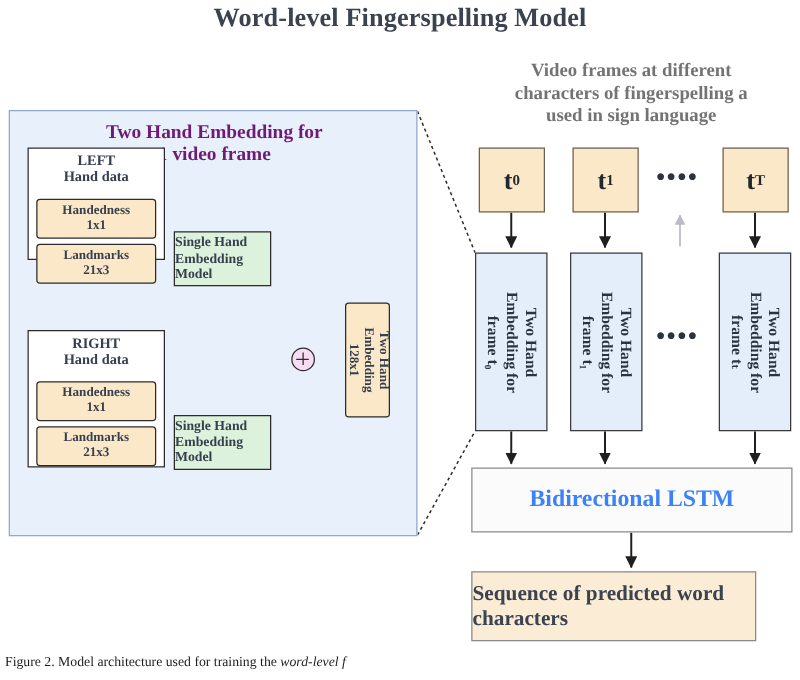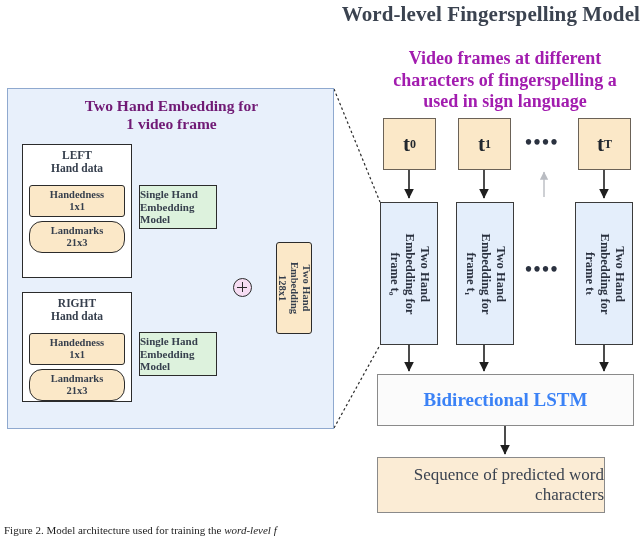--- a/index.html
+++ b/index.html
@@ -14,21 +14,21 @@
     overflow: hidden;
     font-family: "Liberation Serif", "DejaVu Serif", serif;
     color: #363f4d;
   }
 
   
   #figure-title {
     position: absolute;
     left: 0; top: 2px;
     width: 640px;
-    text-align: right;
+    text-align: center;
     font-size: 21px;
     font-weight: bold;
     letter-spacing: 0.1px;
     color: #3b4350;
   }
 
   
   #left-panel {
     position: absolute;
     left: 7px; top: 88px;
@@ -48,22 +48,22 @@
     color: #701a75;
   }
 
   .hand-group {
     position: absolute;
     width: 110px;
     background: #ffffff;
     border: 1.6px solid #2b2b2b;
     box-sizing: border-box;
   }
-  #left-hand-group  { left: 22px; top: 144px; height: 134px; }
-  #right-hand-group { left: 22px; top: 292px; height: 110px; }
+  #left-hand-group  { left: 22px; top: 118px; height: 90px; }
+  #right-hand-group { left: 22px; top: 264px; height: 110px; }
 
   .hand-group-label {
     position: absolute;
     left: 0; top: 4px;
     width: 100%;
     text-align: center;
     font-size: 11.5px;
     font-weight: bold;
     line-height: 1.15;
     color: #363f4d;
@@ -81,21 +81,21 @@
     display: flex;
     flex-direction: column;
     align-items: center;
     justify-content: center;
     font-size: 10.5px;
     font-weight: bold;
     line-height: 1.12;
     color: #363f4d;
   }
   .data-chip.first { top: 40px; }
-  .data-chip.second { top: 76px; border-radius: 13px; }
+  .data-chip.second { top: 76px; }
 
   .embed-model {
     position: absolute;
     width: 78px; height: 44px;
     background: #ddf2dd;
     border: 1.4px solid #2b2b2b;
     box-sizing: border-box;
     display: flex;
     align-items: center;
     justify-content: center;
@@ -147,24 +147,24 @@
   }
   #sum-node::before { left: 3px; top: 7.5px; width: 10px; height: 1.6px; }
   #sum-node::after  { left: 7.5px; top: 3px; width: 1.6px; height: 10px; }
 
   
   #video-frames-caption {
     position: absolute;
     left: 372px; top: 48px;
     width: 266px;
     text-align: center;
-    font-size: 18px;
+    font-size: 15px;
     font-weight: bold;
     line-height: 1.2;
-    color: #a21caf;
+    color: #737373;
   }
 
   .timestep-box {
     position: absolute;
     top: 118px;
     width: 53px; height: 52px;
     background: #fbe8c8;
     border: 1.6px solid #6b6257;
     box-sizing: border-box;
     display: flex;
@@ -242,23 +242,23 @@
   #output-box {
     position: absolute;
     left: 377px; top: 457px;
     width: 228px; height: 56px;
     background: #fbecd5;
     border: 1.2px solid #8a8a8a;
     box-sizing: border-box;
     display: flex;
     align-items: center;
     justify-content: center;
-    text-align: right;
+    text-align: left;
     font-size: 17px;
-    font-weight: normal;
+    font-weight: bold;
     line-height: 1.2;
     color: #3b4350;
   }
 
   
   #figure-caption {
     position: absolute;
     left: 4px; top: 524px;
     width: 632px;
     font-size: 11px;

